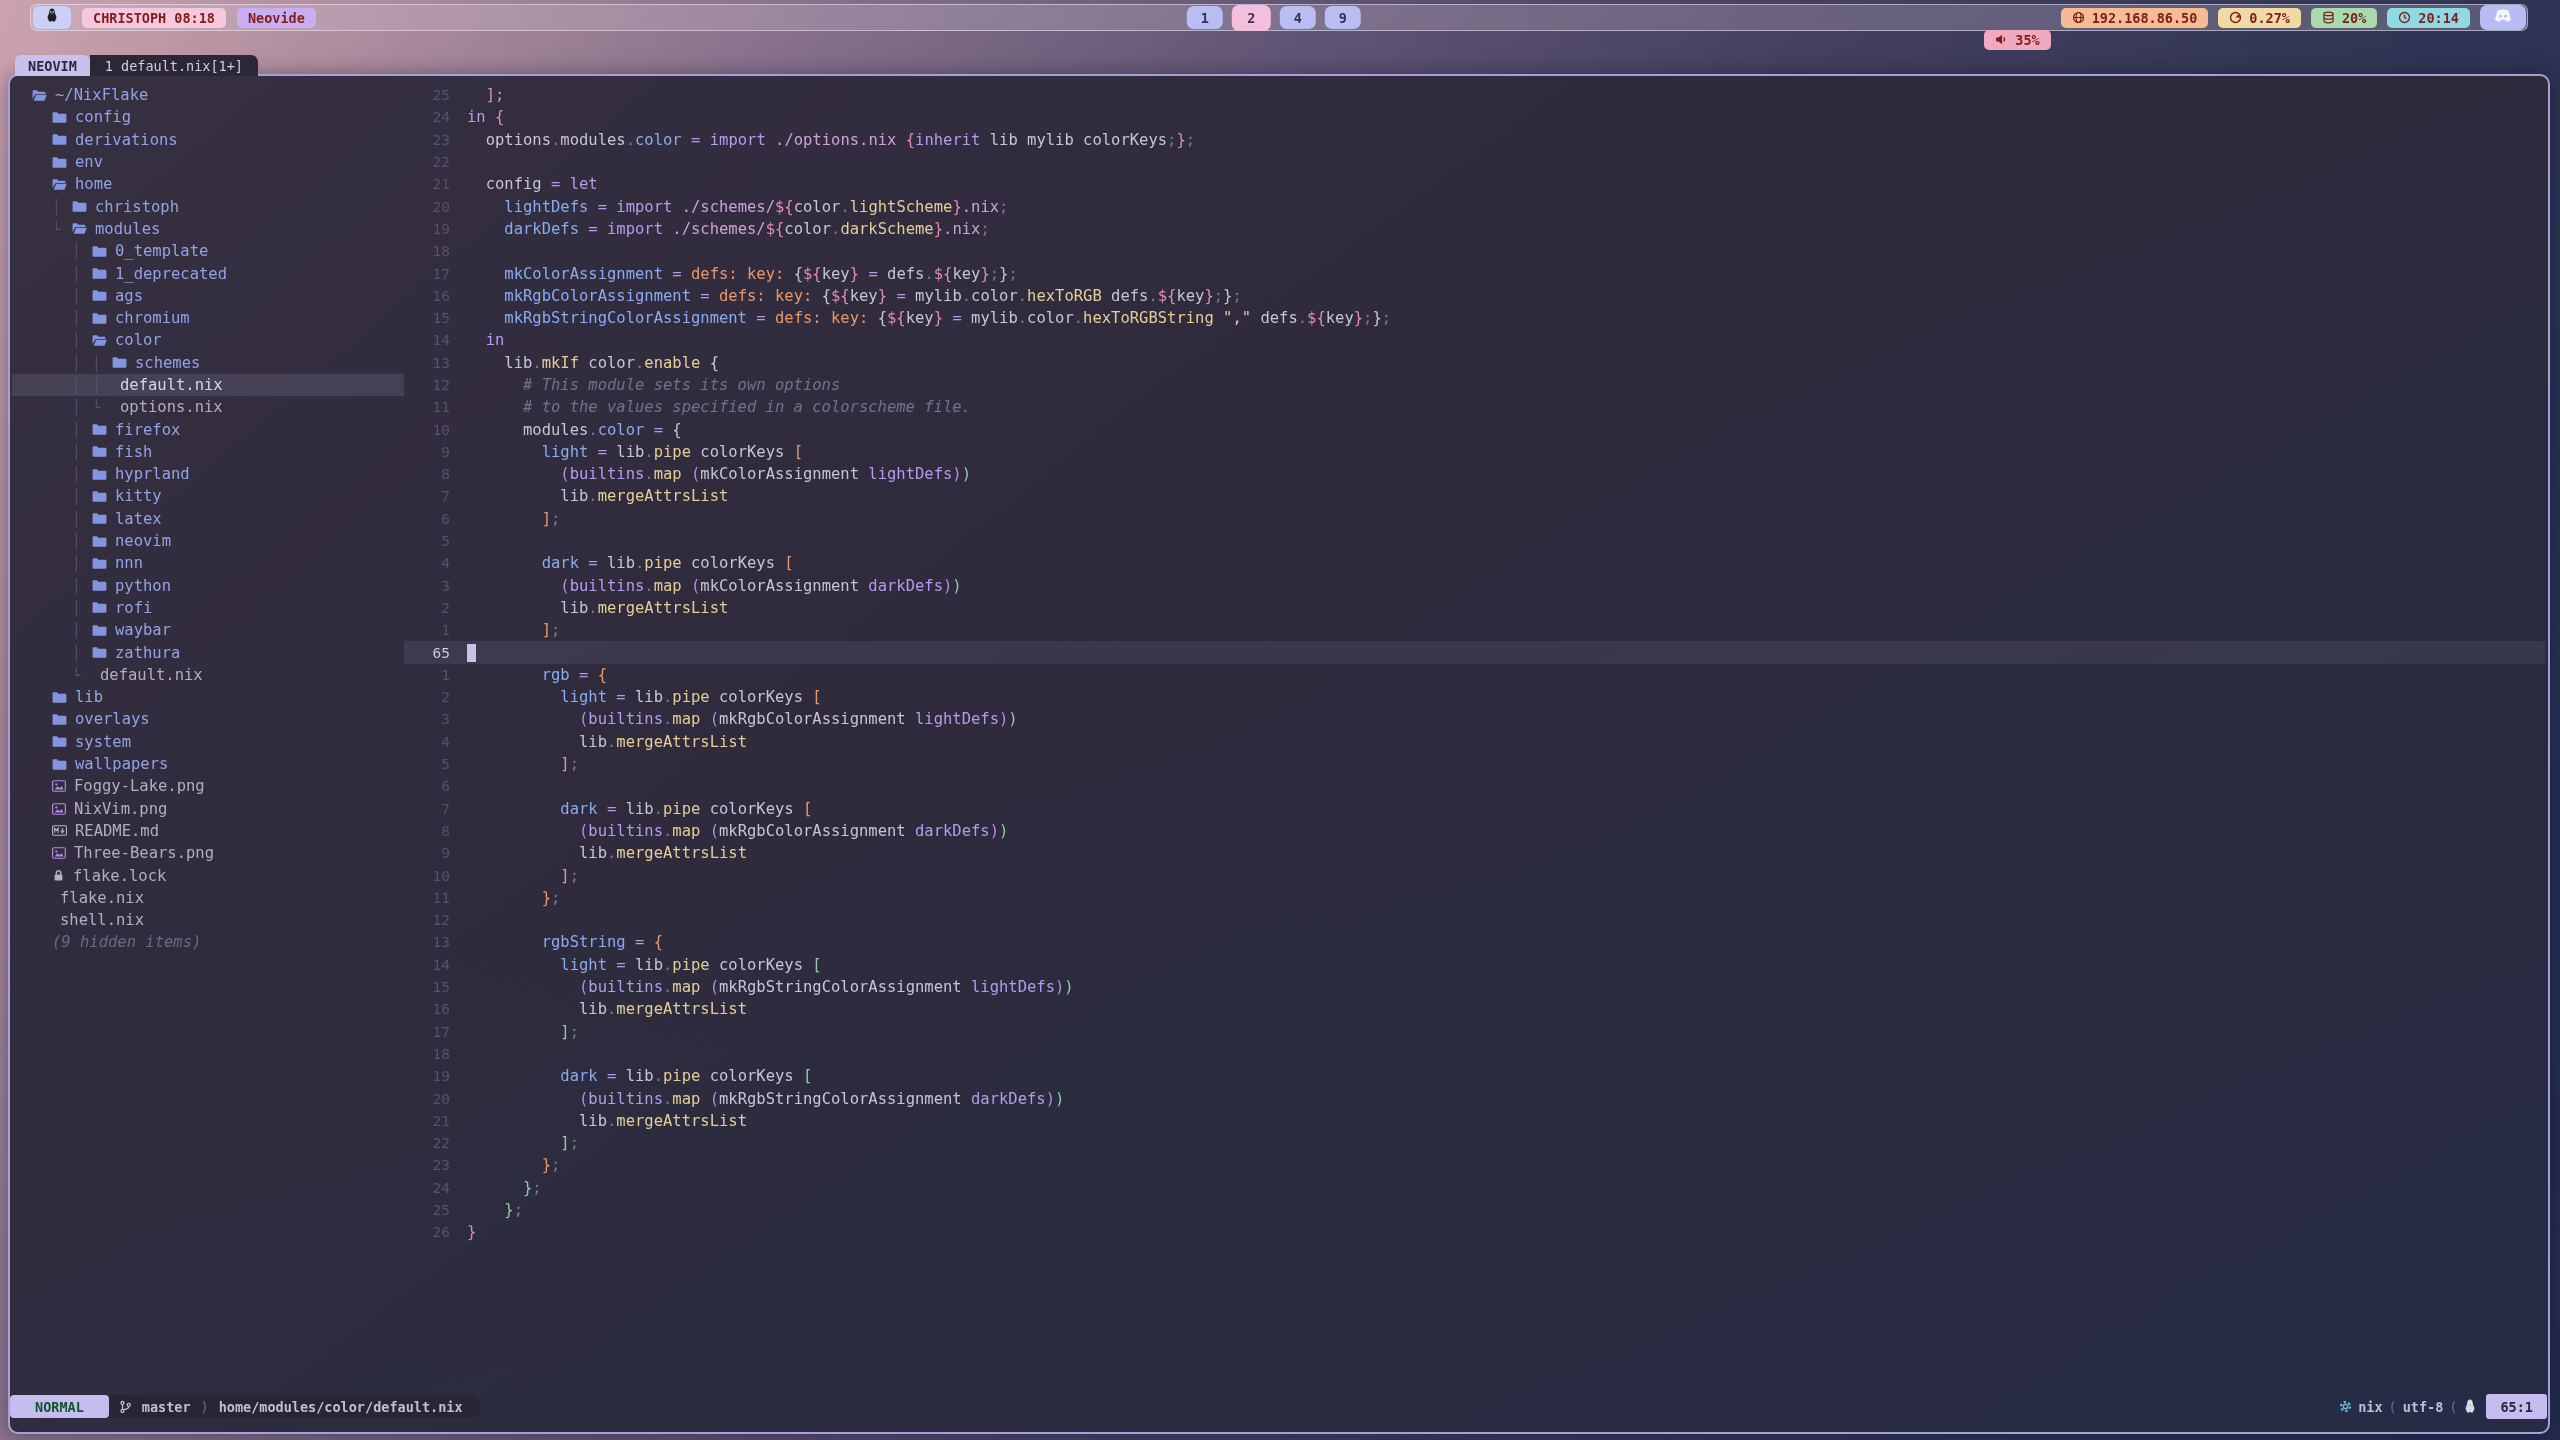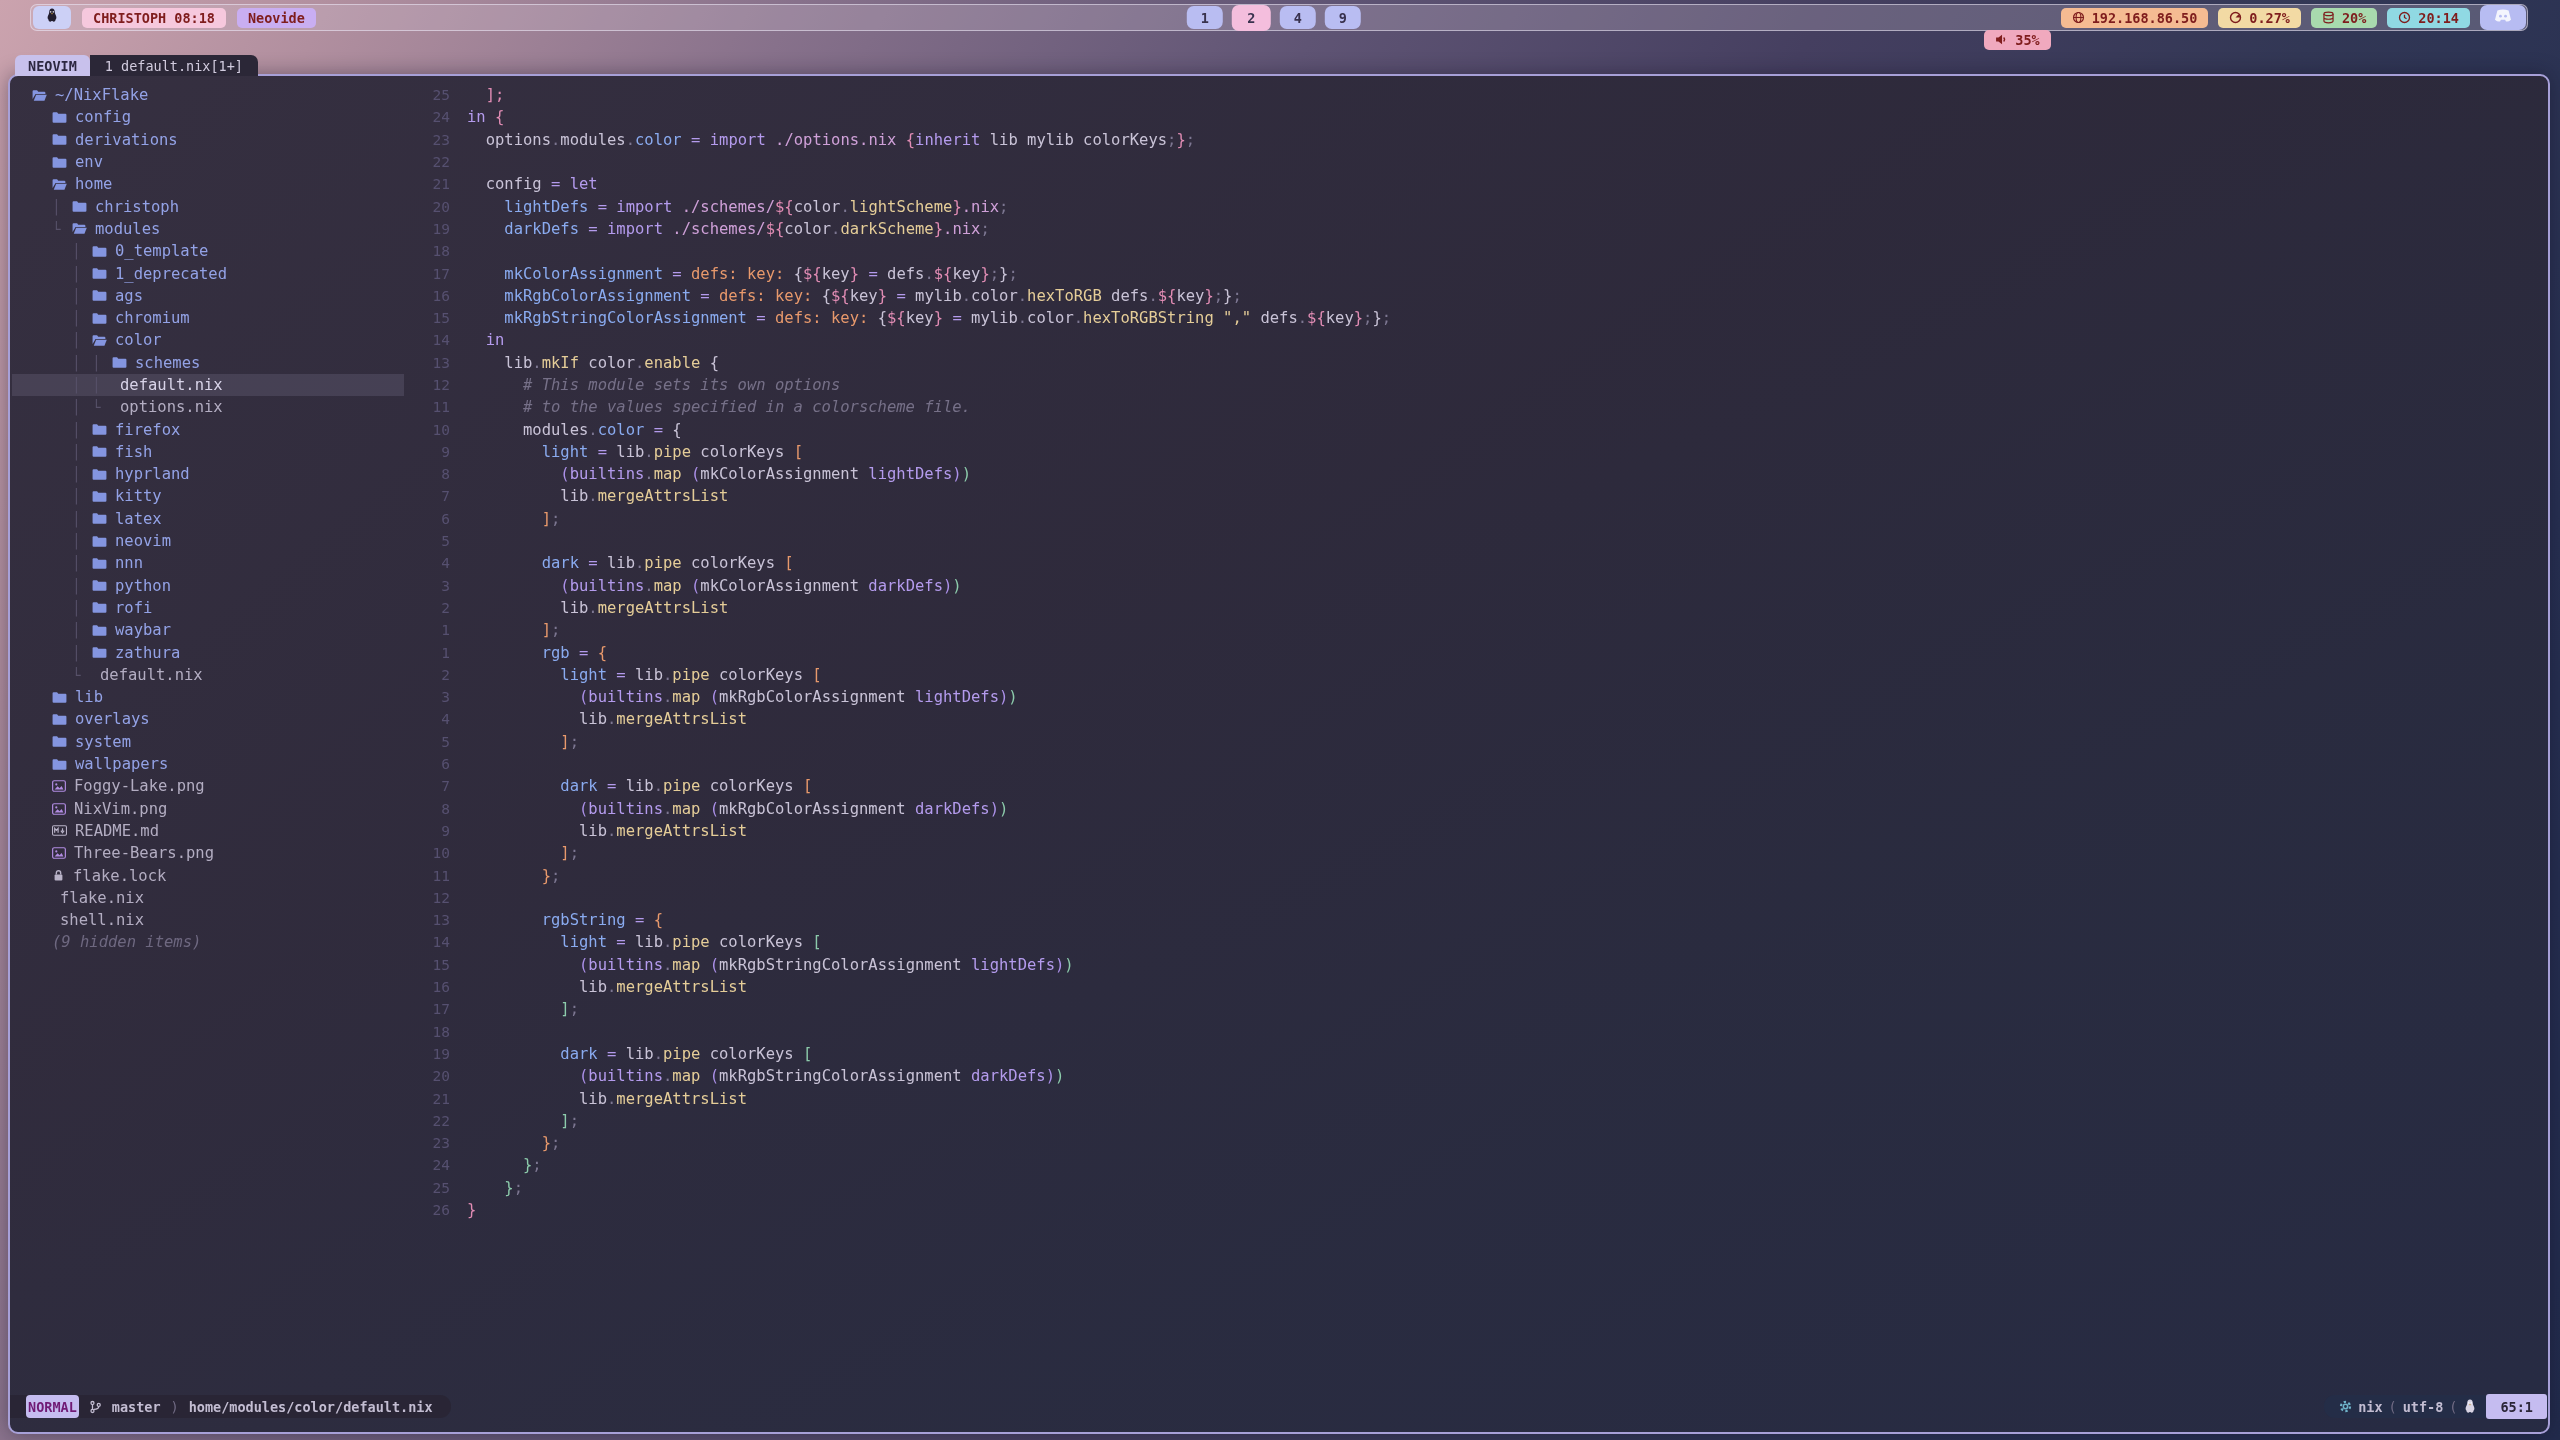--- a/index.html
+++ b/index.html
@@ -45,21 +45,21 @@
   .crow.cur{background:rgba(200,193,232,0.09);}
   .crow.cur .num{color:#cdc7e6;}
   .cursor{display:inline-block;width:9px;height:18px;background:#c8c2e6;vertical-align:middle;}
   .tk-df{color:#c9c3d7}.tk-kw{color:#b49bed}.tk-fn{color:#e5cd98}.tk-bl{color:#8aabf0}
   .tk-or{color:#e8996c}.tk-pk{color:#e18cb4}.tk-vi{color:#ab90e8}.tk-gr{color:#8ccbab}
   .tk-cm{color:#767088;font-style:italic}.tk-pu{color:#7d7792}.tk-st{color:#e5cd98}.tk-pa{color:#cfa0d8}
   
   .status{position:absolute;left:0;right:0;bottom:14px;height:23px;display:flex;justify-content:space-between;font-size:13.5px;font-weight:bold;color:#c3bdd2;}
   .st-left{background:rgba(41,37,53,0.95);border-radius:0 11px 11px 0;display:flex;align-items:center;gap:10px;padding-right:18px;}
   .st-right{background:rgba(36,45,72,0.95);border-radius:11px 0 0 11px;display:flex;align-items:center;gap:6px;padding-left:15px;}
-  .chip{background:#c5bcf0;color:#701a75;padding:0 2px;height:23px;display:flex;align-items:center;border-radius:4px;margin-left:16px;}
+  .chip{background:#c5bcf0;color:#14532d;padding:0 25px;height:23px;display:flex;align-items:center;border-radius:4px;}
   .pos-chip{background:#c5bcf0;color:#2b2638;padding:0 14px;height:25px;display:flex;align-items:center;border-radius:3px;margin:0 1px 0 3px;}
   .sep{color:#716b84;font-weight:normal;}
   .st-ic{display:flex;align-items:center;}
   .ft-gear{color:#6fb3c9;} .st-tux{color:#d8d4e4;}
 </style>
 </head>
 <body>
 
 <div class="screen">
 
@@ -556,20 +556,21 @@
         <div class="crow"><span class="num">10</span><span><span class="tk-df">      modules</span><span class="tk-pu">.</span><span class="tk-bl">color</span><span class="tk-df"> </span><span class="tk-kw">=</span><span class="tk-df"> {</span></span></div>
         <div class="crow"><span class="num">9</span><span><span class="tk-df">        </span><span class="tk-bl">light</span><span class="tk-df"> </span><span class="tk-kw">=</span><span class="tk-df"> lib</span><span class="tk-pu">.</span><span class="tk-fn">pipe</span><span class="tk-df"> colorKeys </span><span class="tk-or">[</span></span></div>
         <div class="crow"><span class="num">8</span><span><span class="tk-df">          </span><span class="tk-vi">(</span><span class="tk-kw">builtins</span><span class="tk-pu">.</span><span class="tk-fn">map</span><span class="tk-df"> </span><span class="tk-vi">(</span><span class="tk-df">mkColorAssignment </span><span class="tk-kw">lightDefs</span><span class="tk-vi">)</span><span class="tk-gr">)</span></span></div>
         <div class="crow"><span class="num">7</span><span><span class="tk-df">          lib</span><span class="tk-pu">.</span><span class="tk-fn">mergeAttrsList</span></span></div>
         <div class="crow"><span class="num">6</span><span><span class="tk-df">        </span><span class="tk-or">]</span><span class="tk-pu">;</span></span></div>
         <div class="crow"><span class="num">5</span><span></span></div>
         <div class="crow"><span class="num">4</span><span><span class="tk-df">        </span><span class="tk-bl">dark</span><span class="tk-df"> </span><span class="tk-kw">=</span><span class="tk-df"> lib</span><span class="tk-pu">.</span><span class="tk-fn">pipe</span><span class="tk-df"> colorKeys </span><span class="tk-or">[</span></span></div>
         <div class="crow"><span class="num">3</span><span><span class="tk-df">          </span><span class="tk-vi">(</span><span class="tk-kw">builtins</span><span class="tk-pu">.</span><span class="tk-fn">map</span><span class="tk-df"> </span><span class="tk-vi">(</span><span class="tk-df">mkColorAssignment </span><span class="tk-kw">darkDefs</span><span class="tk-vi">)</span><span class="tk-gr">)</span></span></div>
         <div class="crow"><span class="num">2</span><span><span class="tk-df">          lib</span><span class="tk-pu">.</span><span class="tk-fn">mergeAttrsList</span></span></div>
         <div class="crow"><span class="num">1</span><span><span class="tk-df">        </span><span class="tk-or">]</span><span class="tk-pu">;</span></span></div>
+        <div class="crow cur"><span class="num">65</span><span><span class="cursor"></span></span></div>
         <div class="crow"><span class="num">1</span><span><span class="tk-df">        </span><span class="tk-bl">rgb</span><span class="tk-df"> </span><span class="tk-kw">=</span><span class="tk-df"> </span><span class="tk-or">{</span></span></div>
         <div class="crow"><span class="num">2</span><span><span class="tk-df">          </span><span class="tk-bl">light</span><span class="tk-df"> </span><span class="tk-kw">=</span><span class="tk-df"> lib</span><span class="tk-pu">.</span><span class="tk-fn">pipe</span><span class="tk-df"> colorKeys </span><span class="tk-or">[</span></span></div>
         <div class="crow"><span class="num">3</span><span><span class="tk-df">            </span><span class="tk-vi">(</span><span class="tk-kw">builtins</span><span class="tk-pu">.</span><span class="tk-fn">map</span><span class="tk-df"> </span><span class="tk-vi">(</span><span class="tk-df">mkRgbColorAssignment </span><span class="tk-kw">lightDefs</span><span class="tk-vi">)</span><span class="tk-gr">)</span></span></div>
         <div class="crow"><span class="num">4</span><span><span class="tk-df">            lib</span><span class="tk-pu">.</span><span class="tk-fn">mergeAttrsList</span></span></div>
         <div class="crow"><span class="num">5</span><span><span class="tk-df">          </span><span class="tk-or">]</span><span class="tk-pu">;</span></span></div>
         <div class="crow"><span class="num">6</span><span></span></div>
         <div class="crow"><span class="num">7</span><span><span class="tk-df">          </span><span class="tk-bl">dark</span><span class="tk-df"> </span><span class="tk-kw">=</span><span class="tk-df"> lib</span><span class="tk-pu">.</span><span class="tk-fn">pipe</span><span class="tk-df"> colorKeys </span><span class="tk-or">[</span></span></div>
         <div class="crow"><span class="num">8</span><span><span class="tk-df">            </span><span class="tk-vi">(</span><span class="tk-kw">builtins</span><span class="tk-pu">.</span><span class="tk-fn">map</span><span class="tk-df"> </span><span class="tk-vi">(</span><span class="tk-df">mkRgbColorAssignment </span><span class="tk-kw">darkDefs</span><span class="tk-vi">)</span><span class="tk-gr">)</span></span></div>
         <div class="crow"><span class="num">9</span><span><span class="tk-df">            lib</span><span class="tk-pu">.</span><span class="tk-fn">mergeAttrsList</span></span></div>
         <div class="crow"><span class="num">10</span><span><span class="tk-df">          </span><span class="tk-or">]</span><span class="tk-pu">;</span></span></div>

